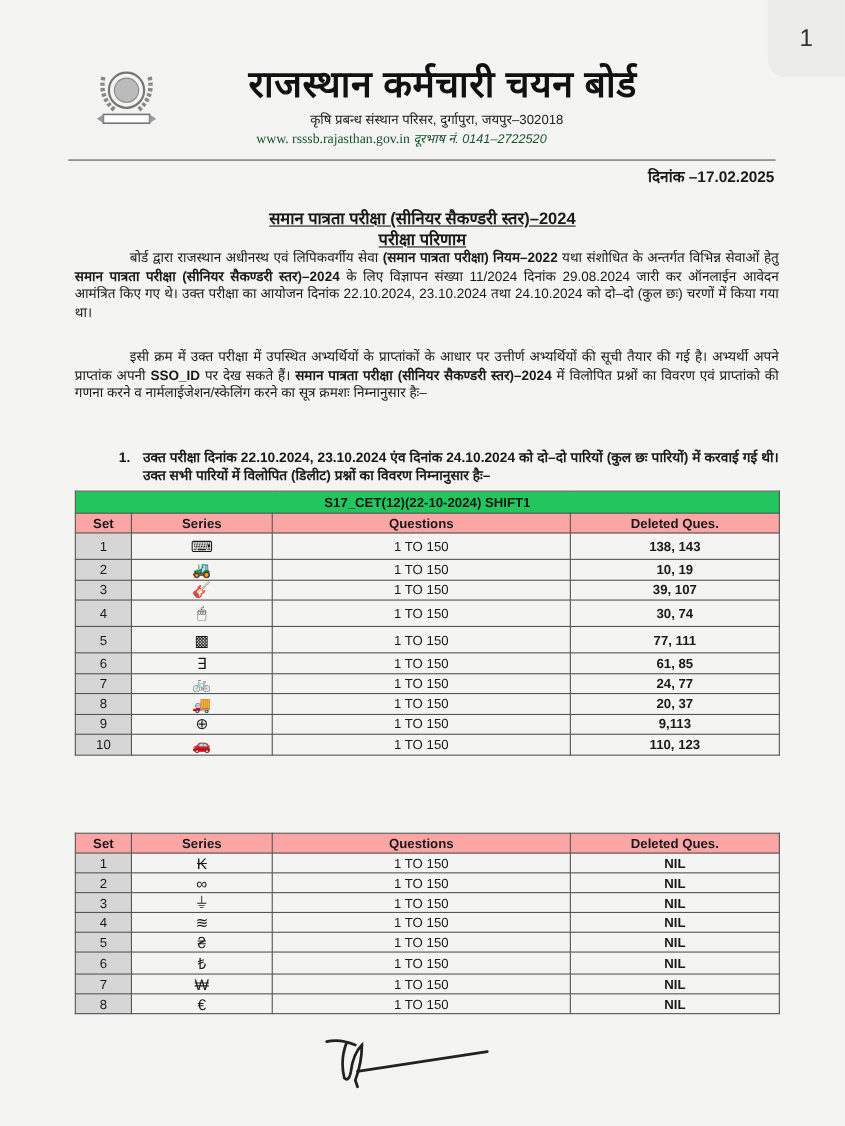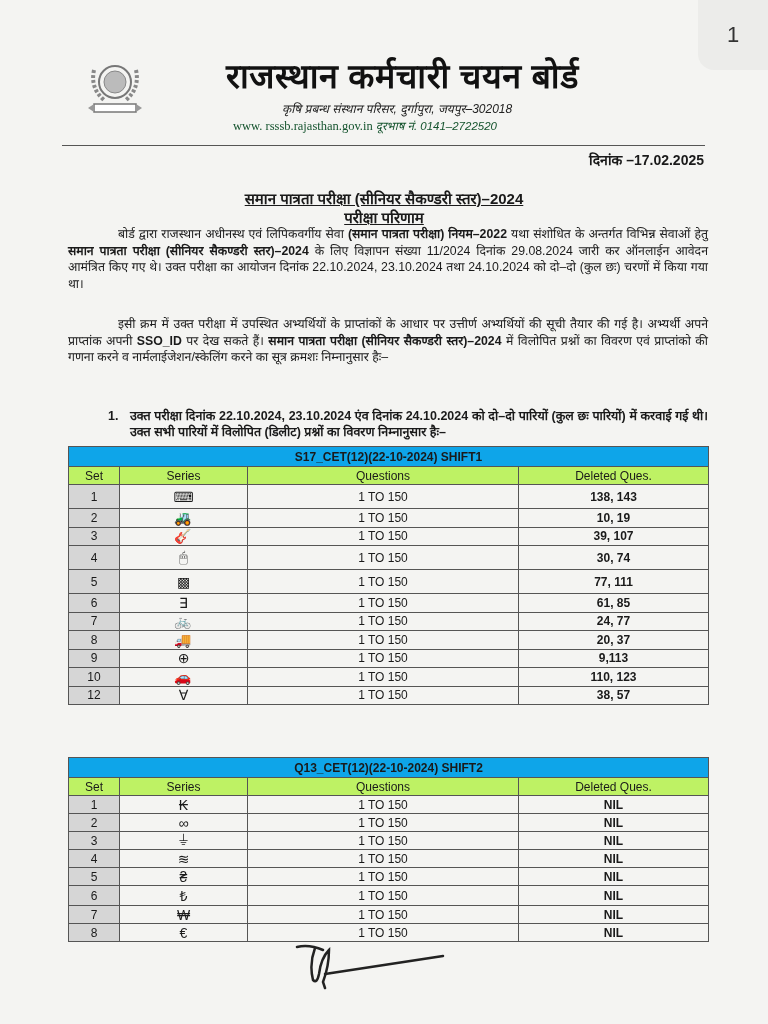--- a/index.html
+++ b/index.html
@@ -20,21 +20,21 @@
   }
   .logo {
     position: absolute; left: 82px; top: 54px; width: 66px; height: 66px;
   }
   .header-title {
     position: absolute; left: 226px; top: 52px;
     font-size: 34px; font-weight: bold; letter-spacing: 0.5px; color: #111;
   }
   .header-address {
     position: absolute; left: 282px; top: 100px;
-    font-size: 12px; font-style: italic; color: #222;
+    font-size: 12px; color: #222;
   }
   .header-web {
     position: absolute; left: 233px; top: 118px;
     font-size: 12.5px; color: #14532d; font-family: "Liberation Serif", serif;
   }
   .header-web .ph { font-family: "Liberation Sans", sans-serif; font-style: italic; font-size: 11.5px; }
   .rule {
     position: absolute; left: 62px; top: 145px; width: 643px; height: 1px; background: #555;
   }
   .date-line {
@@ -63,24 +63,24 @@
   .point .txt { display: block; padding-left: 22px; text-align: justify; }
 
   table.res {
     position: absolute; left: 68px; width: 641px;
     border-collapse: collapse;
     font-family: "Liberation Sans", sans-serif;
     font-size: 12px;
   }
   table.res td, table.res th { border: 1px solid #555; padding: 0; text-align: center; }
   table.res th.caption {
-    background: #0ea5e9; height: 19px; font-weight: bold; font-size: 12px;
+    background: #22c55e; height: 19px; font-weight: bold; font-size: 12px;
   }
   table.res th.col {
-    background: #bef264; height: 17px; font-weight: normal;
+    background: #fca5a5; height: 17px; font-weight: bold;
   }
   table.res td.set { background: #d6d6d6; width: 50px; }
   table.res td.series { width: 127px; font-size: 14px; }
   table.res td.q { width: 270px; }
   table.res td.del { font-weight: bold; }
   table.t1 { top: 446px; }
   table.t1 tbody tr { height: 18.5px; }
   table.t1 tbody tr.tall { height: 24px; }
   table.t2 { top: 757px; }
   table.t2 tbody tr { height: 18px; }
@@ -194,34 +194,25 @@
         <td class="series">⊕</td>
         <td class="q">1 TO 150</td>
         <td class="del">9,113</td>
       </tr>
     <tr>
         <td class="set">10</td>
         <td class="series">🚗</td>
         <td class="q">1 TO 150</td>
         <td class="del">110, 123</td>
       </tr>
-    <tr>
-        <td class="set">12</td>
-        <td class="series">∀</td>
-        <td class="q">1 TO 150</td>
-        <td class="del">38, 57</td>
-      </tr>
   </tbody>
 </table>
 
 <table class="res t2">
   <thead>
-    <tr>
-        <th class="caption" colspan="4">Q13_CET(12)(22-10-2024) SHIFT2</th>
-      </tr>
     <tr>
       <th class="col">Set</th>
       <th class="col">Series</th>
       <th class="col">Questions</th>
       <th class="col">Deleted Ques.</th>
     </tr>
   </thead>
   <tbody>
     <tr>
         <td class="set">1</td>

